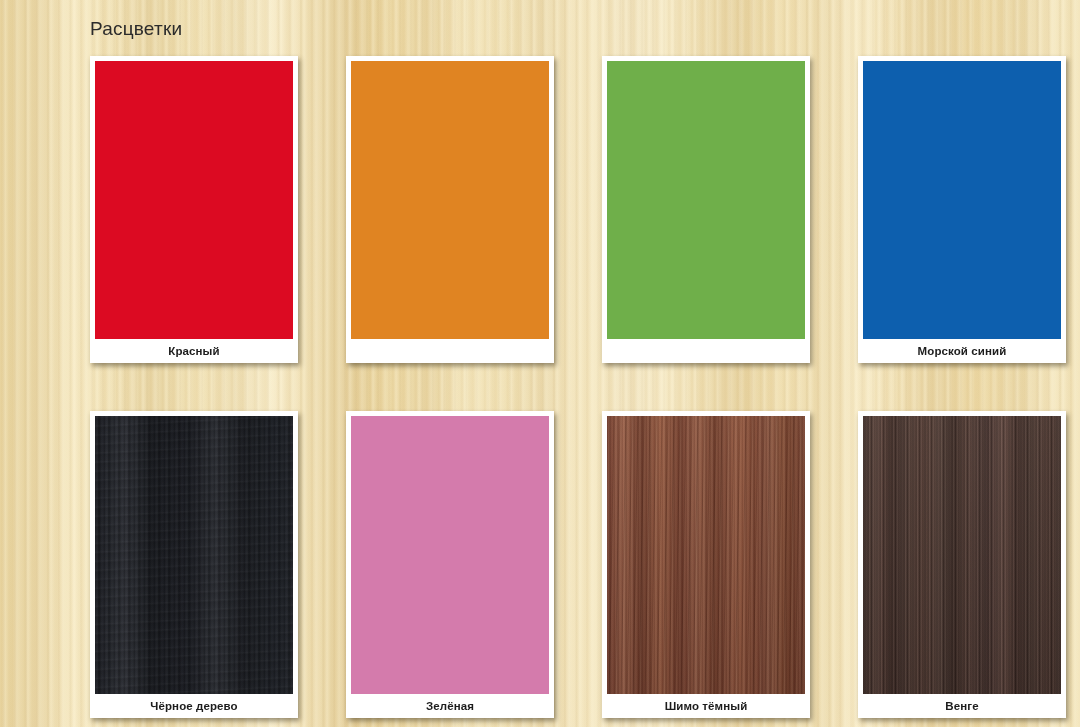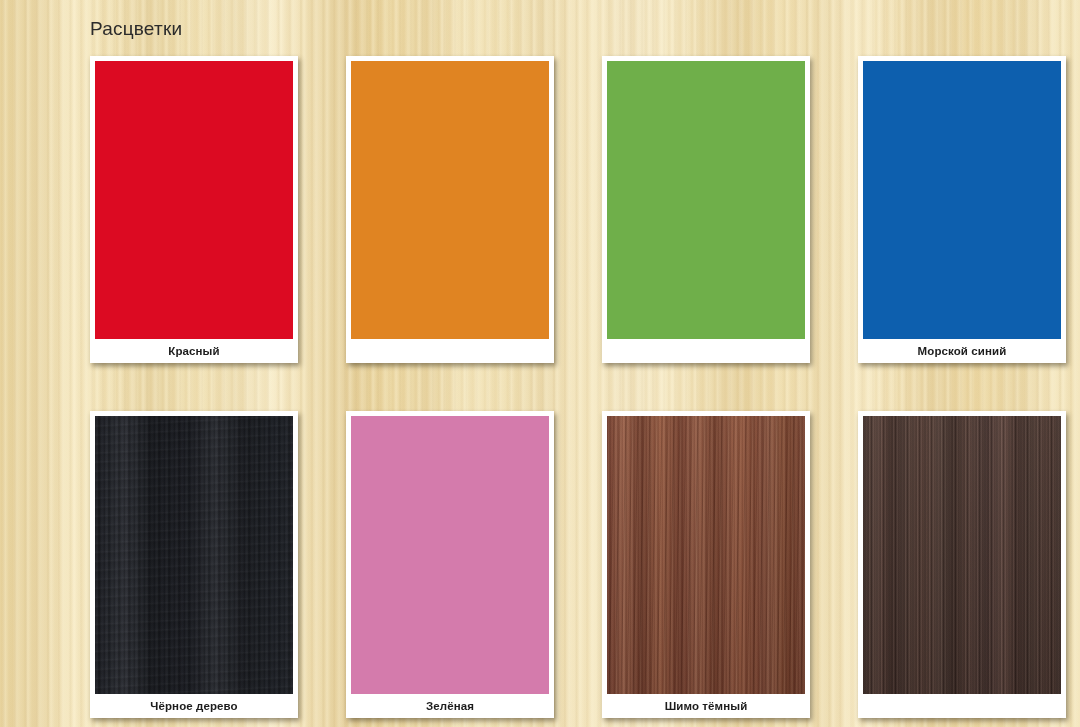--- a/index.html
+++ b/index.html
@@ -272,15 +272,16 @@
     <div class="swatch-color">
       <div class="fill-wood wood-shimo"></div>
     </div>
     <div class="swatch-caption">Шимо тёмный</div>
   </div>
 
   <div class="swatch-card">
     <div class="swatch-color">
       <div class="fill-wood wood-wenge"></div>
     </div>
+    <div class="swatch-caption">Венге</div>
   </div>
 
 </div>
 
 </body></html>

